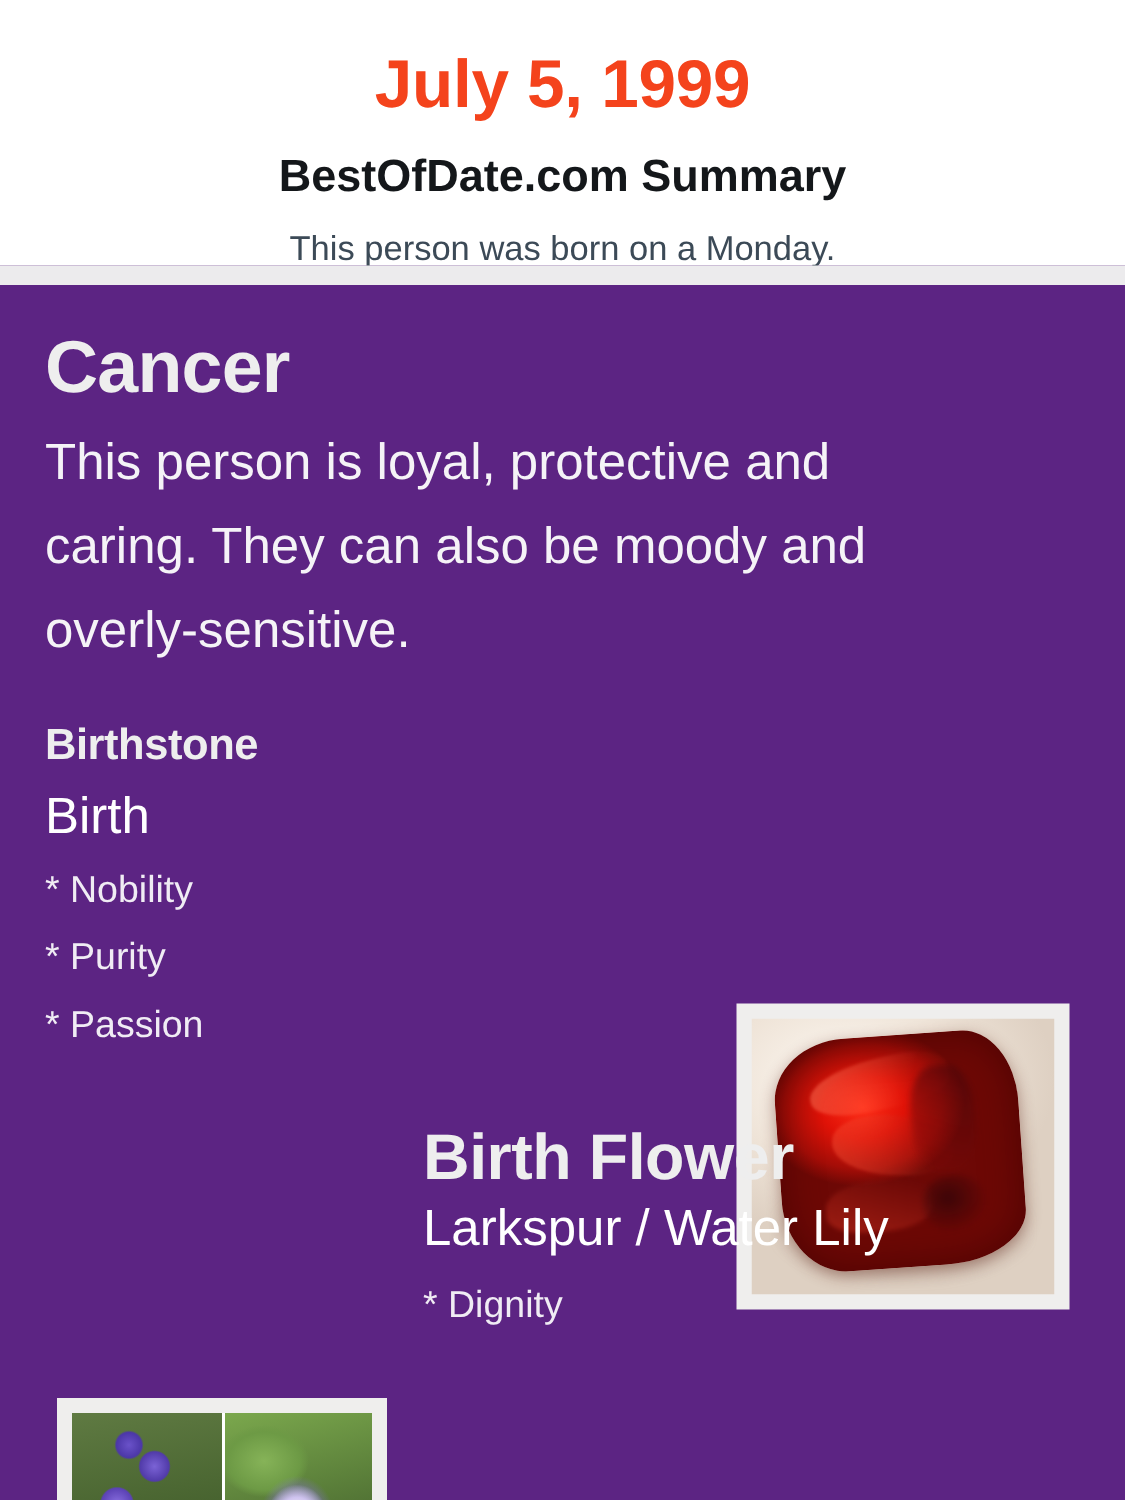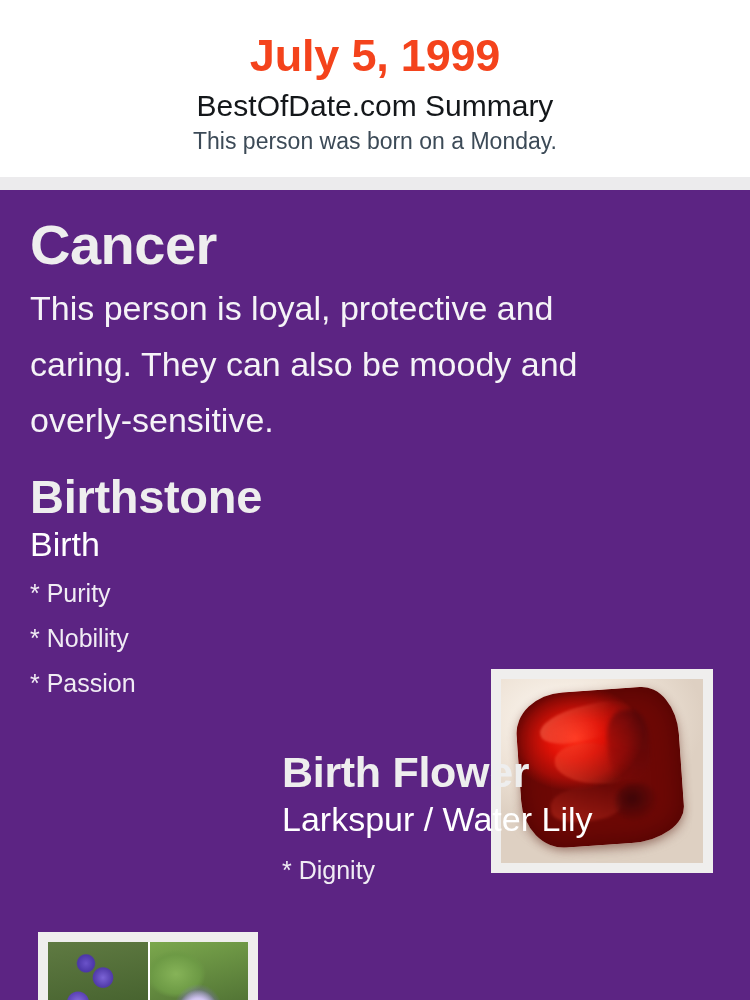--- a/index.html
+++ b/index.html
@@ -34,24 +34,24 @@
   .header-date {
     margin: 0;
     padding-top: 30px;
     font-size: 45px;
     font-weight: 700;
     line-height: 52px;
     color: #f4431c;
     letter-spacing: -0.2px;
   }
   .header-site {
-    margin: 0;
+    margin: 12px;
     padding-top: 6px;
     font-size: 30px;
-    font-weight: 400;
+    font-weight: 700;
     line-height: 36px;
     color: #14171a;
   }
   .header-sub {
     margin: 0;
     padding-top: 3px;
     font-size: 23px;
     font-weight: 400;
     line-height: 28px;
     color: #3c4a57;
@@ -75,21 +75,21 @@
 
   
   .zodiac {
     position: absolute;
     left: 30px;
     top: 26px;
     width: 620px;
   }
   .zodiac-name {
     margin: 0;
-    font-size: 56px;
+    font-size: 49px;
     font-weight: 700;
     line-height: 58px;
     color: #eeeeee;
     letter-spacing: -0.5px;
   }
   .zodiac-desc {
     margin: 0;
     padding-top: 6px;
     font-size: 34px;
     font-weight: 400;
@@ -99,21 +99,21 @@
 
   
   .birthstone-text {
     position: absolute;
     left: 30px;
     top: 282px;
     width: 440px;
   }
   .section-title {
     margin: 0;
-    font-size: 47px;
+    font-size: 29px;
     font-weight: 700;
     line-height: 50px;
     color: #eeeeee;
     letter-spacing: -0.3px;
   }
   .section-value {
     margin: 0;
     padding-top: 1px;
     font-size: 34px;
     font-weight: 400;
@@ -302,22 +302,22 @@
 
     <div class="zodiac">
       <h2 class="zodiac-name">Cancer</h2>
       <p class="zodiac-desc">This person is loyal, protective and caring. They can also be moody and overly-sensitive.</p>
     </div>
 
     <div class="birthstone-text">
       <h2 class="section-title">Birthstone</h2>
       <div class="section-value">Birth</div>
       <ul class="trait-list">
+        <li>* Nobility</li>
         <li>* Purity</li>
-        <li>* Nobility</li>
         <li>* Passion</li>
       </ul>
     </div>
 
     <div class="photo-frame ruby-frame">
       <div class="photo-inner">
         <div class="ruby-bg"></div>
         <div class="ruby-shadow"></div>
         <div class="ruby-body">
           <div class="ruby-facet ruby-f1"></div>

